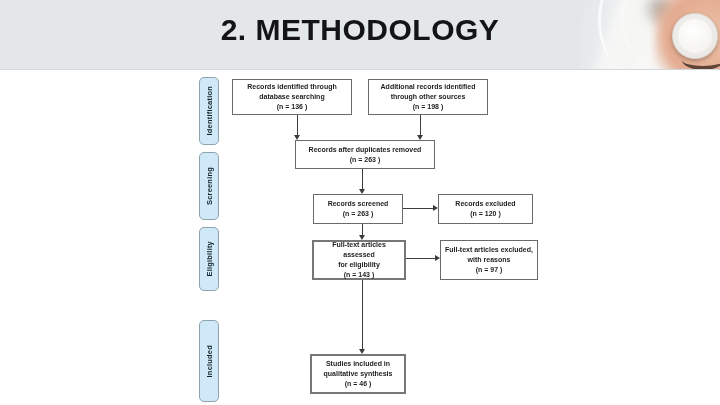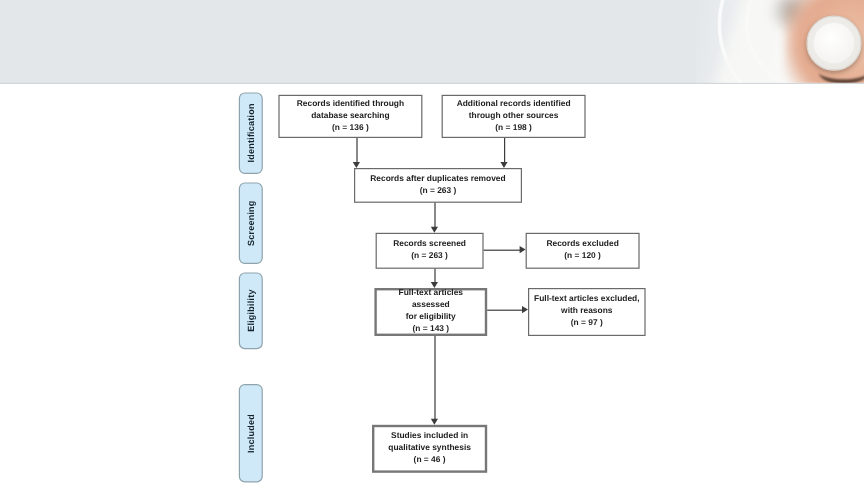--- a/index.html
+++ b/index.html
@@ -52,20 +52,21 @@
   .ah-right{position:absolute;width:0;height:0;
         border-top:3px solid transparent;border-bottom:3px solid transparent;
         border-left:5px solid #3c3c3c;}
 </style>
 </head>
 <body>
 
 <div id="stage">
 
   <div class="band"></div>
+  <div class="title">2. METHODOLOGY</div>
 
   <div class="photo">
     <div class="base"></div>
     <div class="arc arc1"></div>
     <div class="arc arc2"></div>
     <div class="coat"></div>
     <div class="head"></div>
     <div class="hand"></div>
     <div class="tube"></div>
     <div class="steth"></div>

